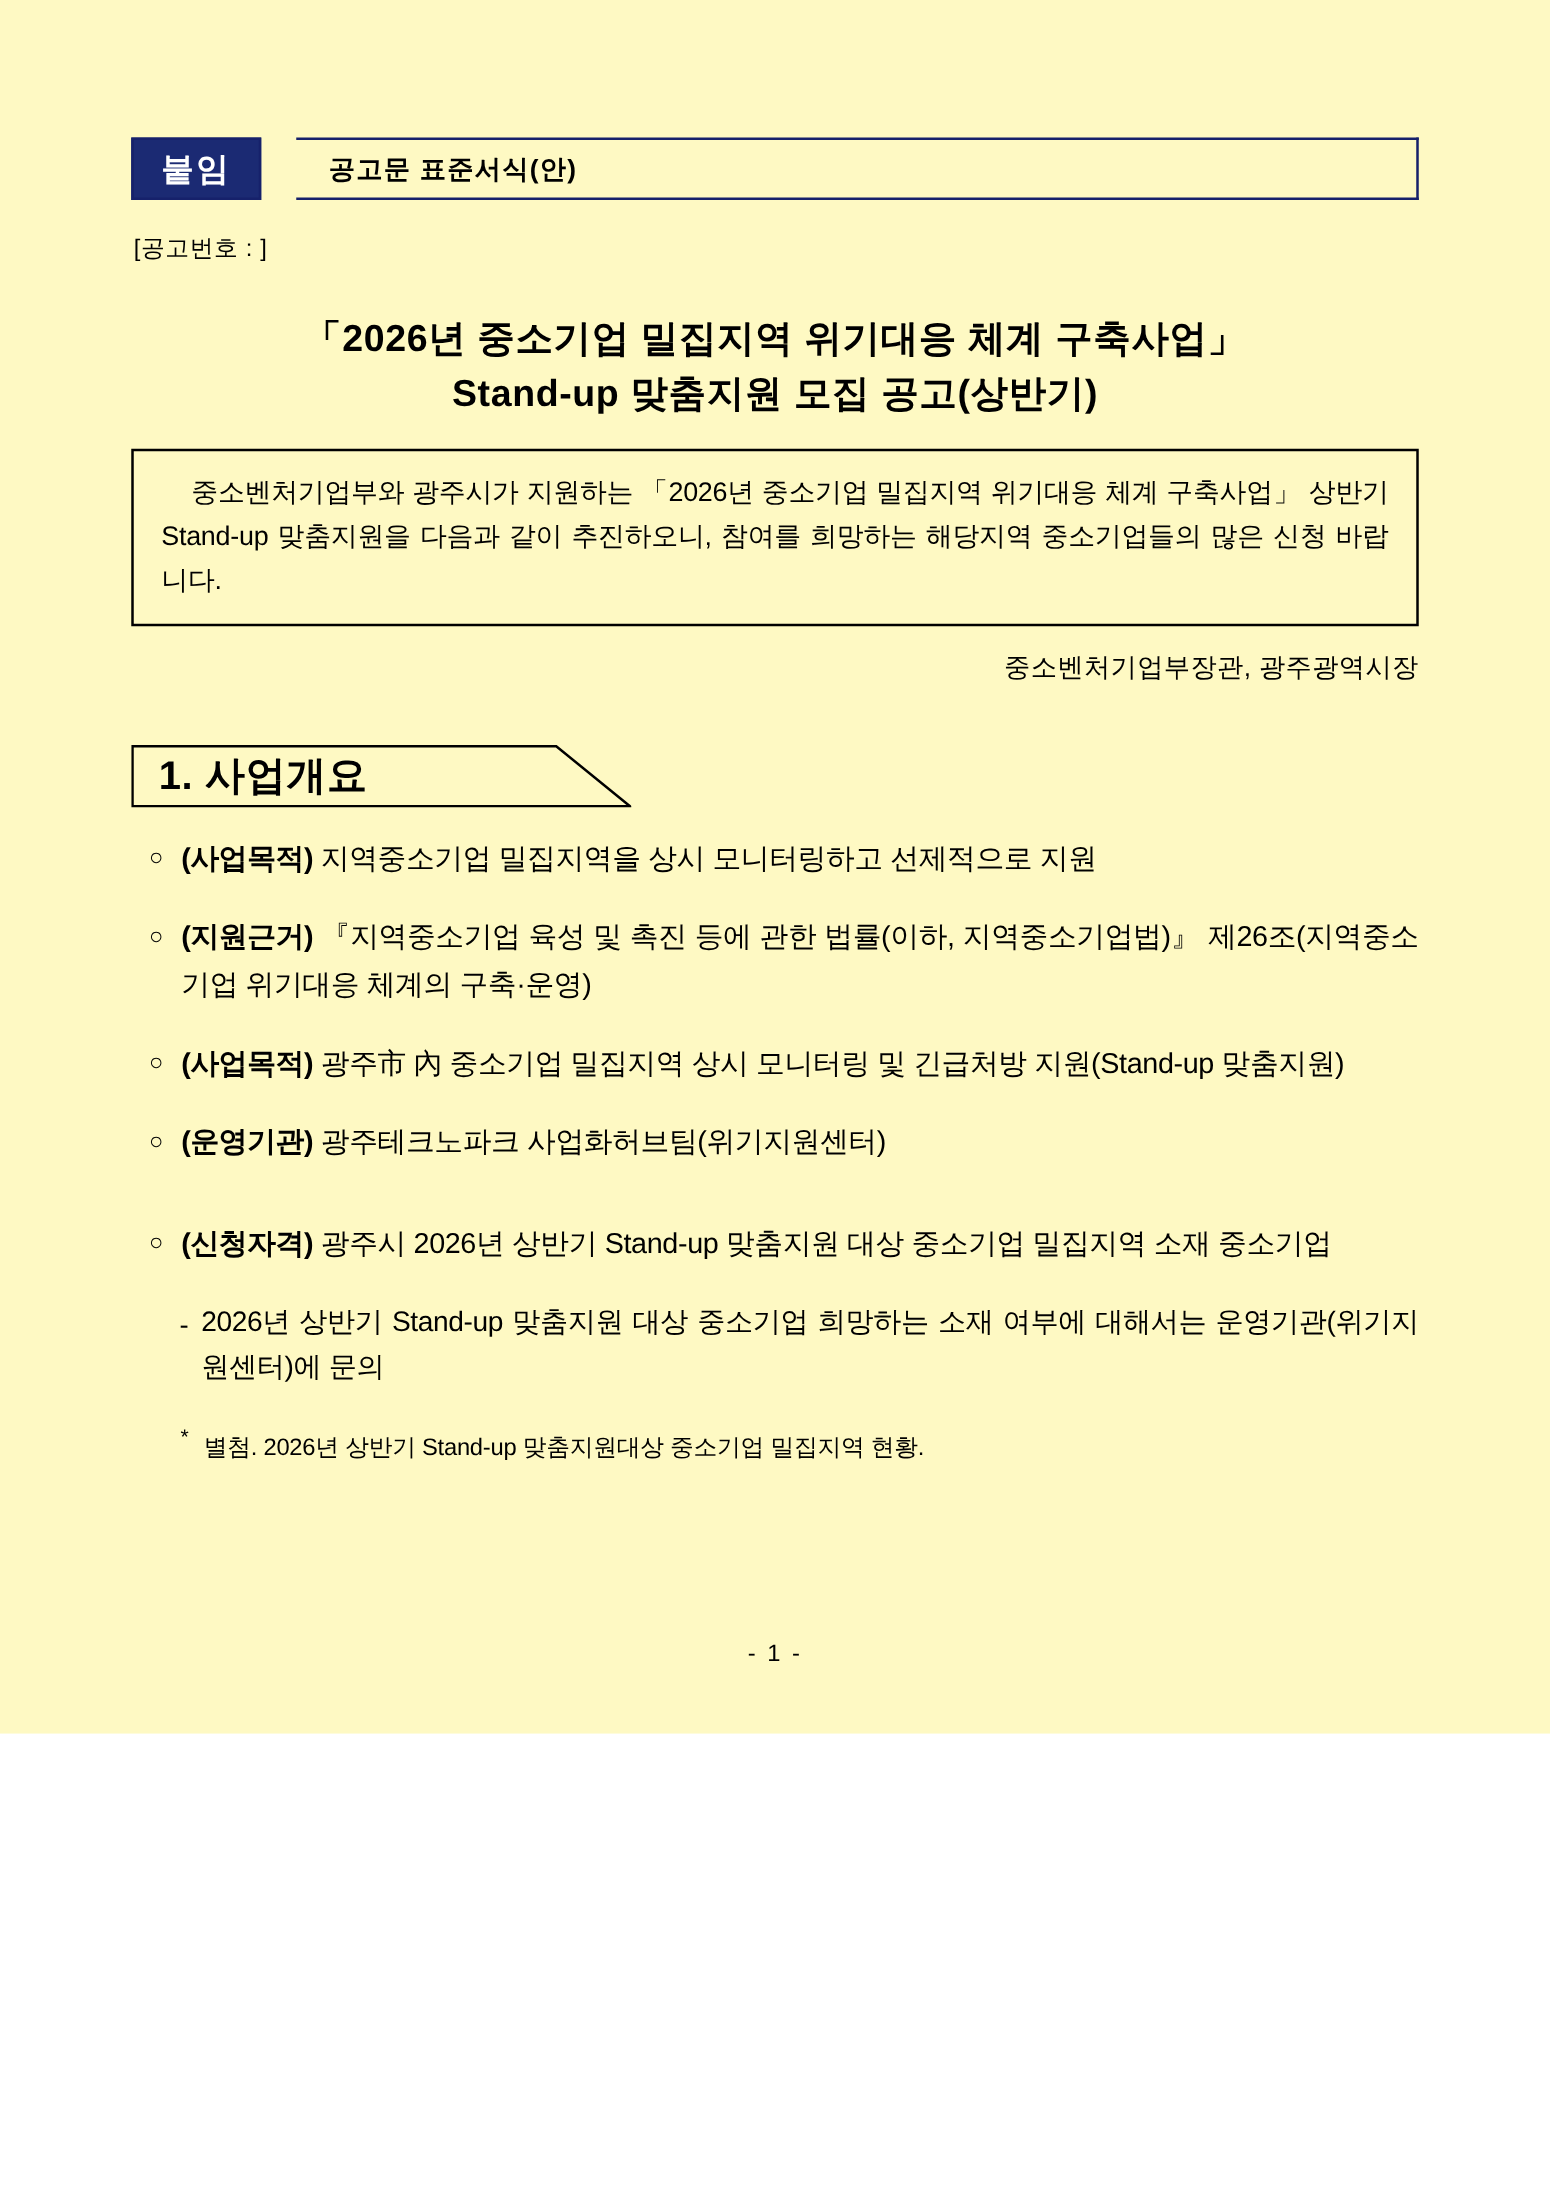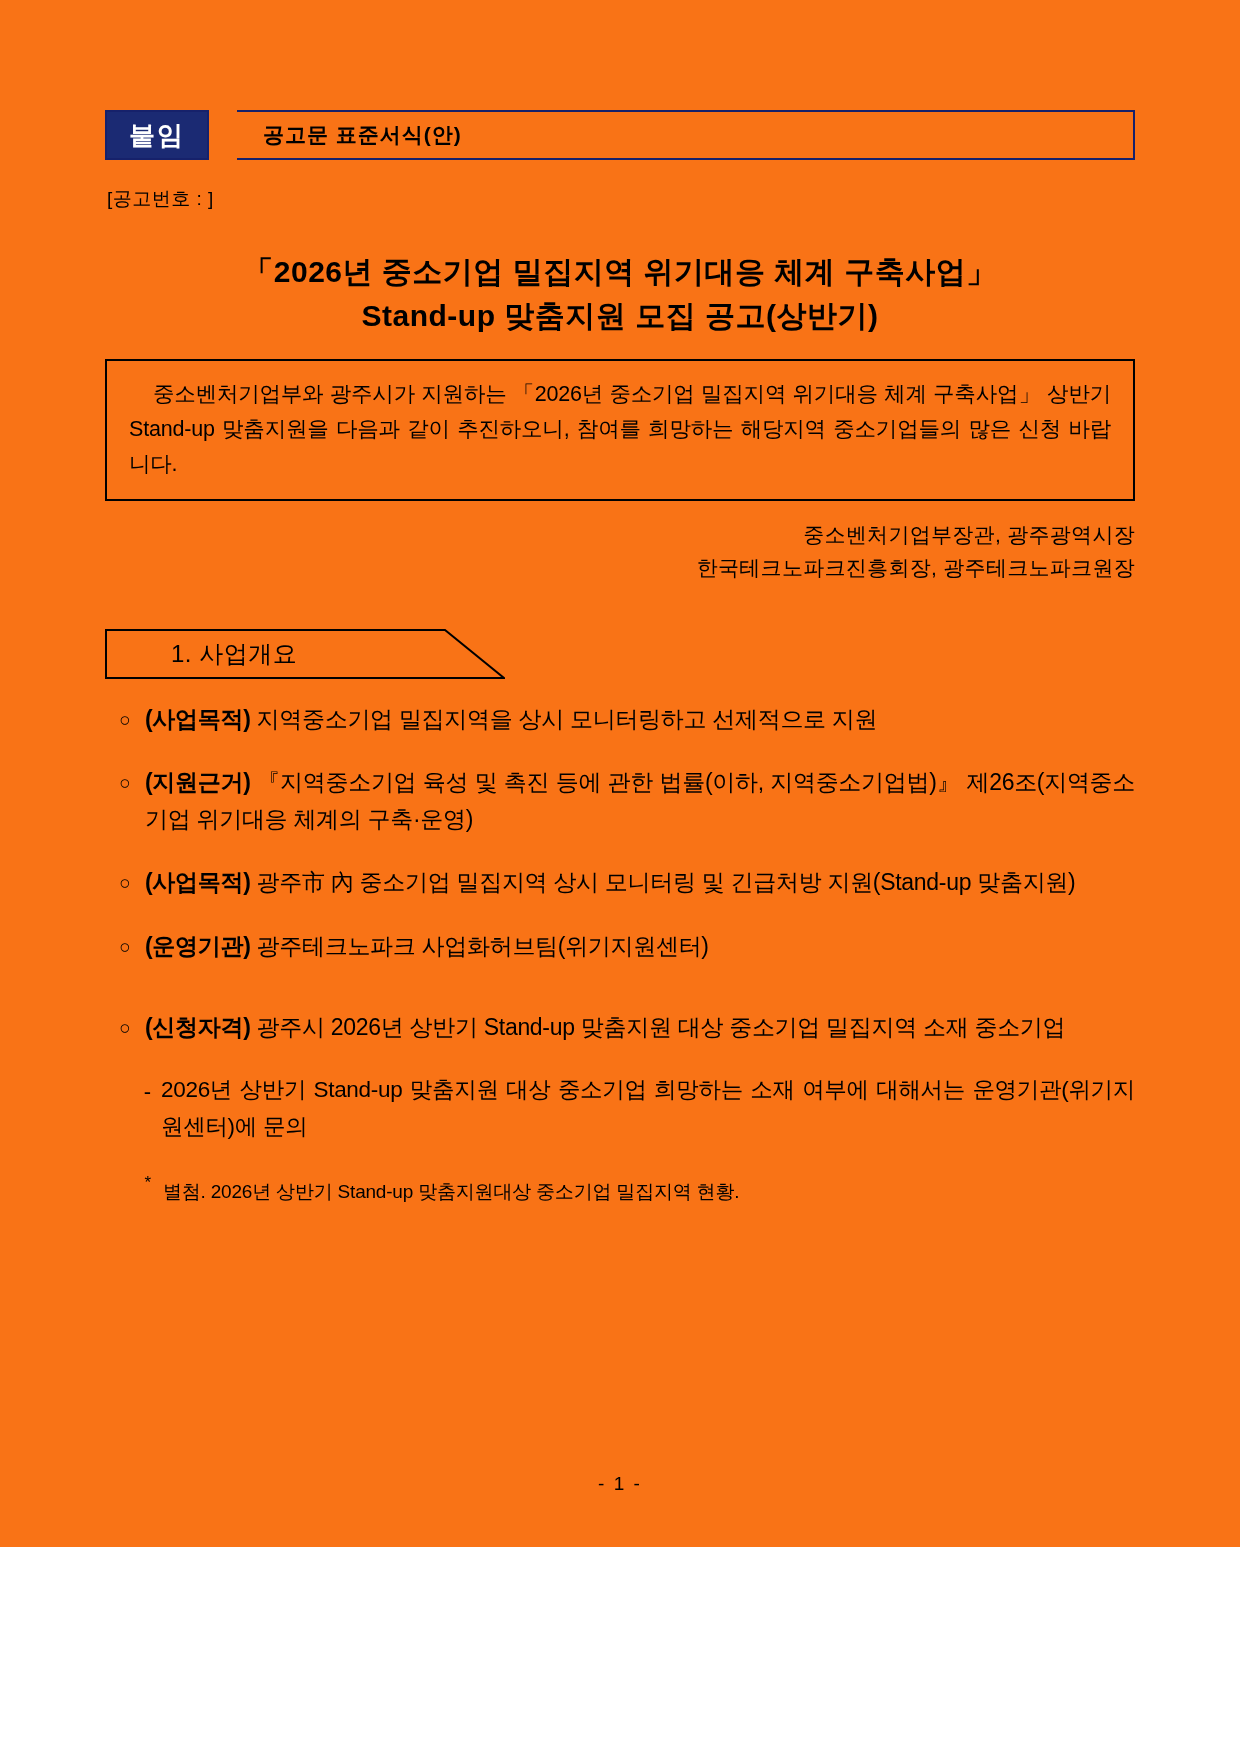--- a/index.html
+++ b/index.html
@@ -7,22 +7,22 @@
     padding: 0;
     background: #ffffff;
   }
   body {
     font-family: "Liberation Sans", sans-serif;
     color: #000000;
   }
   .page {
     position: relative;
     width: 1240px;
-    height: 1547px;
-    background: #f97316;
+    height: 1387px;
+    background: #fef9c3;
     margin: 0 auto;
     box-sizing: border-box;
     padding: 110px 105px 24px 105px;
     overflow: hidden;
   }
 
   
   .attach-row {
     display: flex;
     align-items: stretch;
@@ -114,24 +114,23 @@
     left: 0;
     top: 0;
   }
   .section-head .label {
     position: absolute;
     left: 22px;
     top: 0;
     height: 50px;
     display: flex;
     align-items: center;
-    font-size: 24px;
-    font-weight: normal;
+    font-size: 32px;
+    font-weight: bold;
     letter-spacing: 0.5px;
-    margin-left: 44px;
   }
 
   
   .items {
     margin-top: 22px;
   }
   .item {
     display: flex;
     align-items: flex-start;
     margin-bottom: 26px;
@@ -212,21 +211,20 @@
     <span class="line1">「2026년 중소기업 밀집지역 위기대응 체계 구축사업」</span>
     <span class="line2">Stand-up 맞춤지원 모집 공고(상반기)</span>
   </div>
 
   <div class="summary-box">
     <p>중소벤처기업부와 광주시가 지원하는 「2026년 중소기업 밀집지역 위기대응 체계 구축사업」 상반기 Stand-up 맞춤지원을 다음과 같이 추진하오니, 참여를 희망하는 해당지역 중소기업들의 많은 신청 바랍니다.</p>
   </div>
 
   <div class="signature">
     <div>중소벤처기업부장관, 광주광역시장</div>
-    <div>한국테크노파크진흥회장, 광주테크노파크원장</div>
   </div>
 
   <div class="section">
     <div class="section-head">
       <svg width="400" height="50" viewBox="0 0 400 50">
         <path d="M1,1 L340,1 L399,49 L1,49 Z" fill="none" stroke="#000000" stroke-width="2"></path>
       </svg>
       <span class="label">1. 사업개요</span>
     </div>
     <div class="items">

